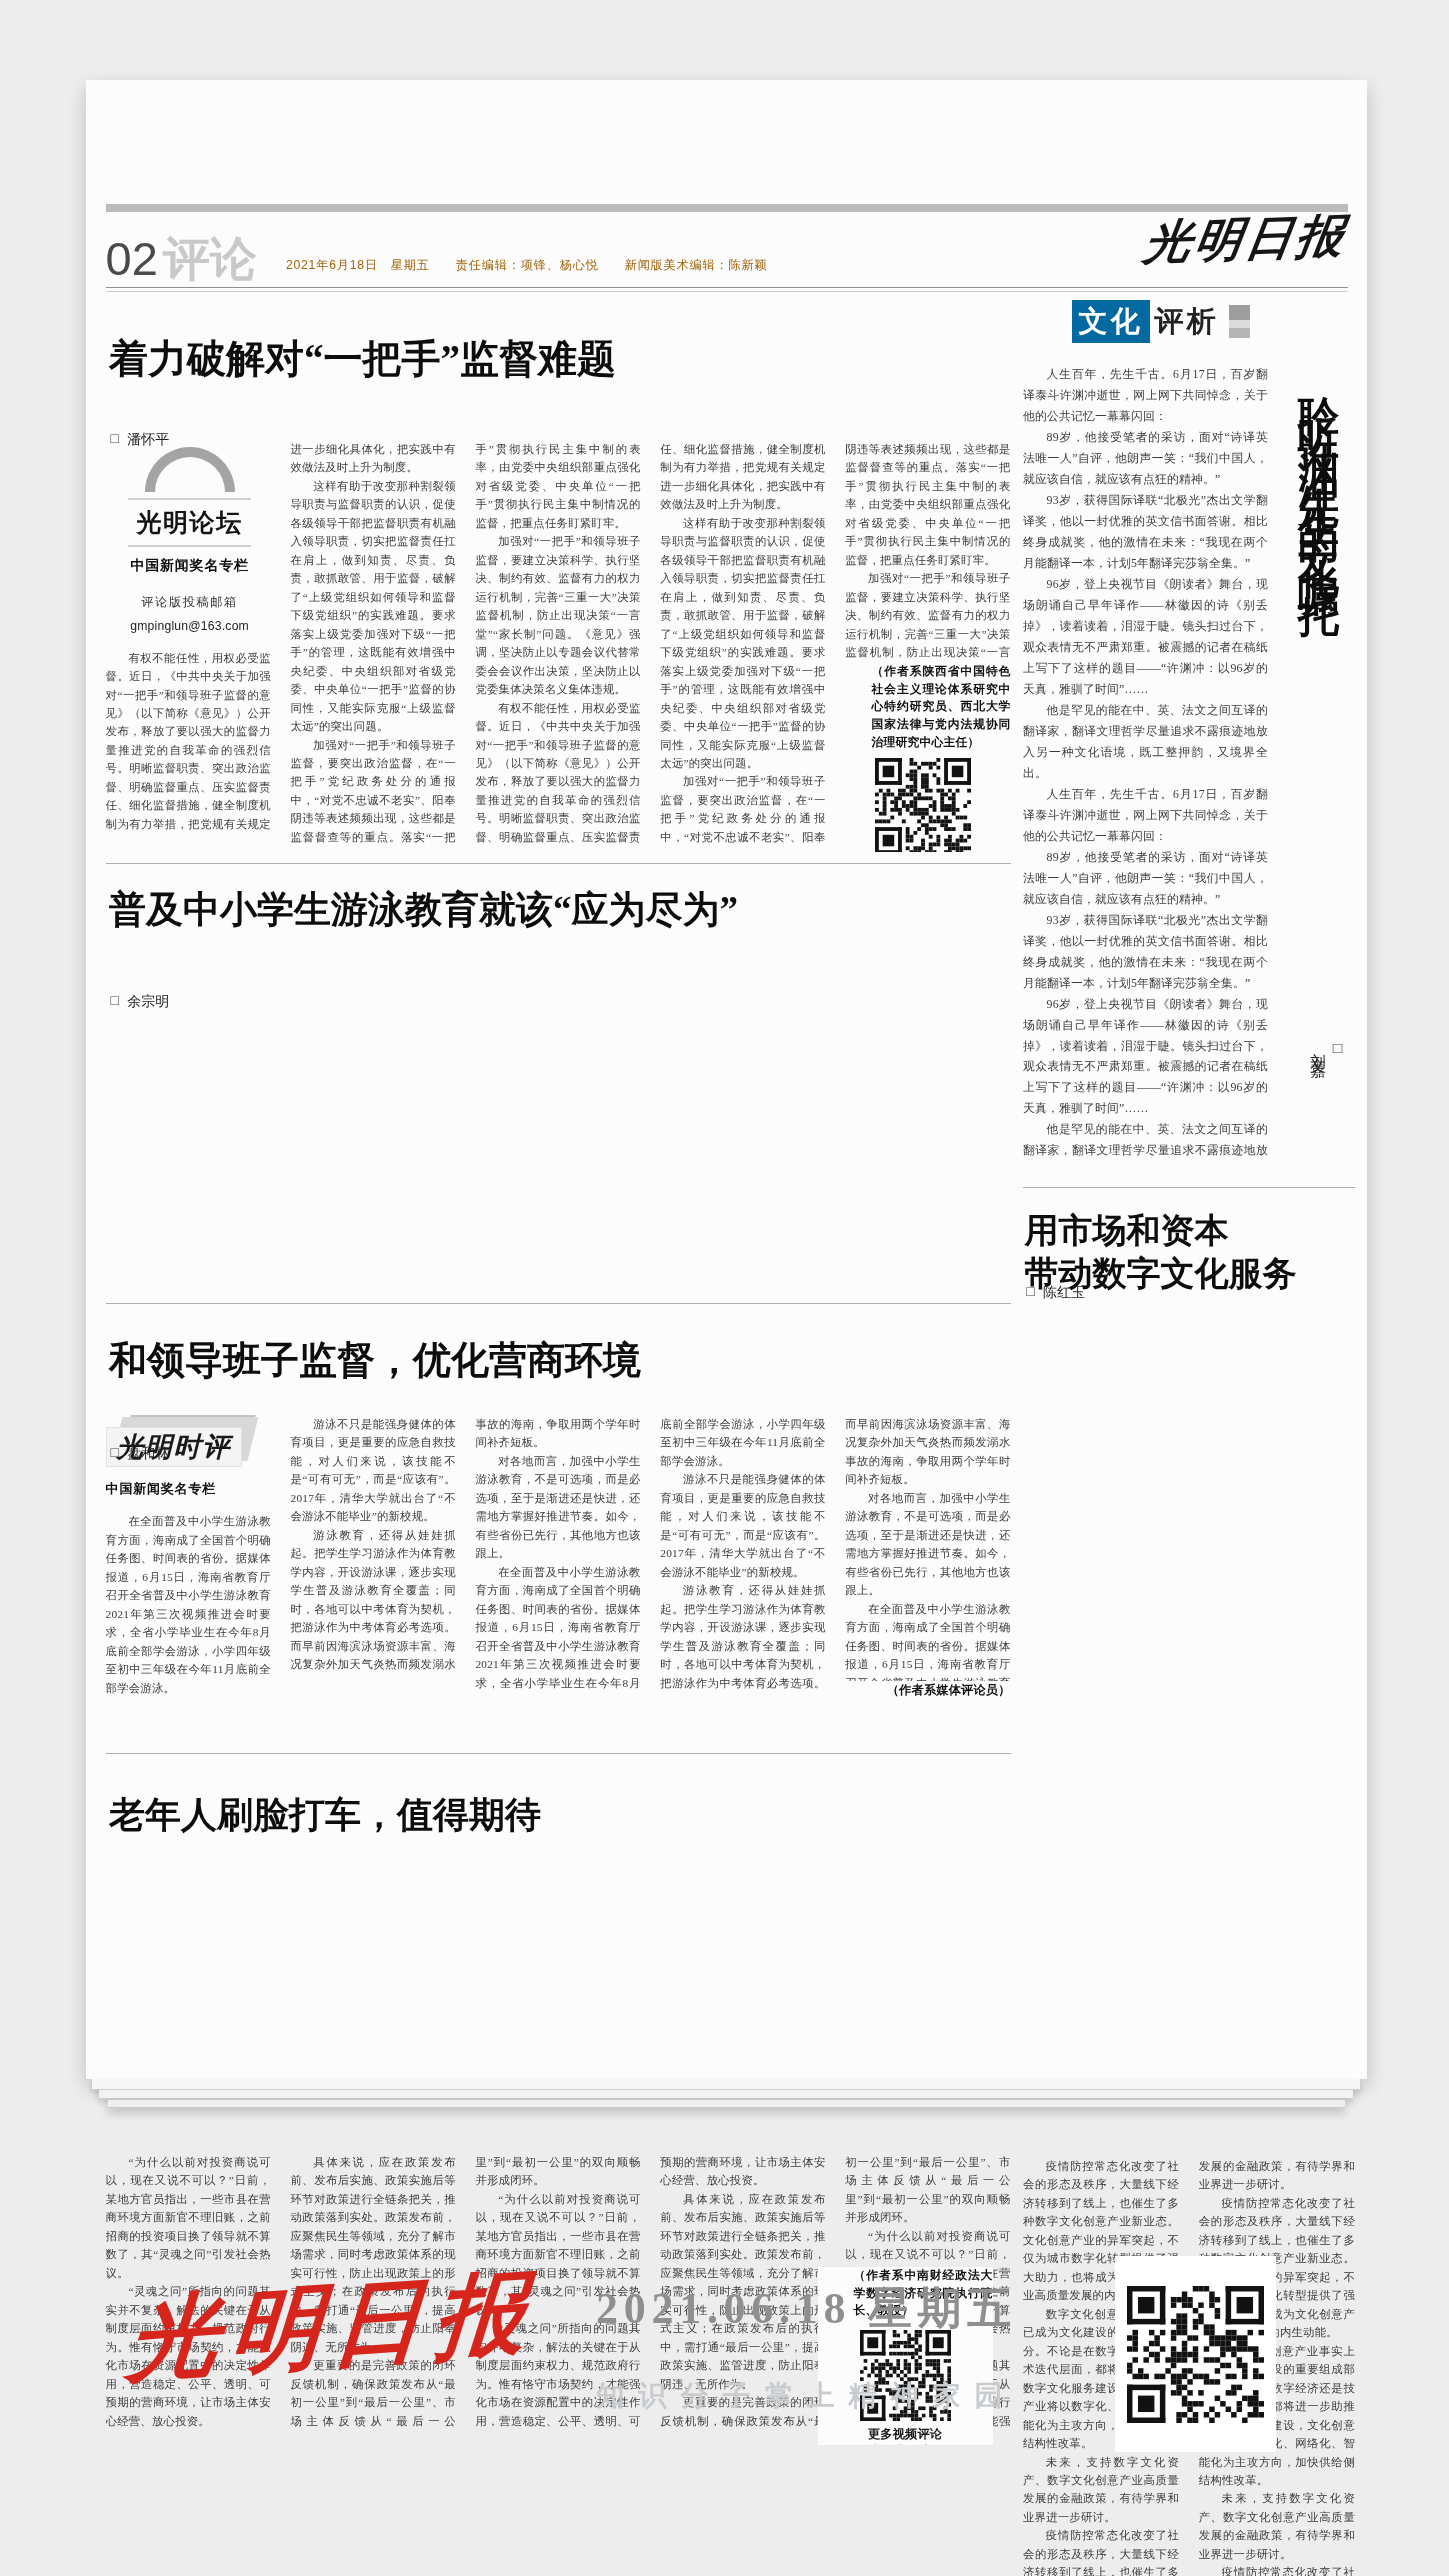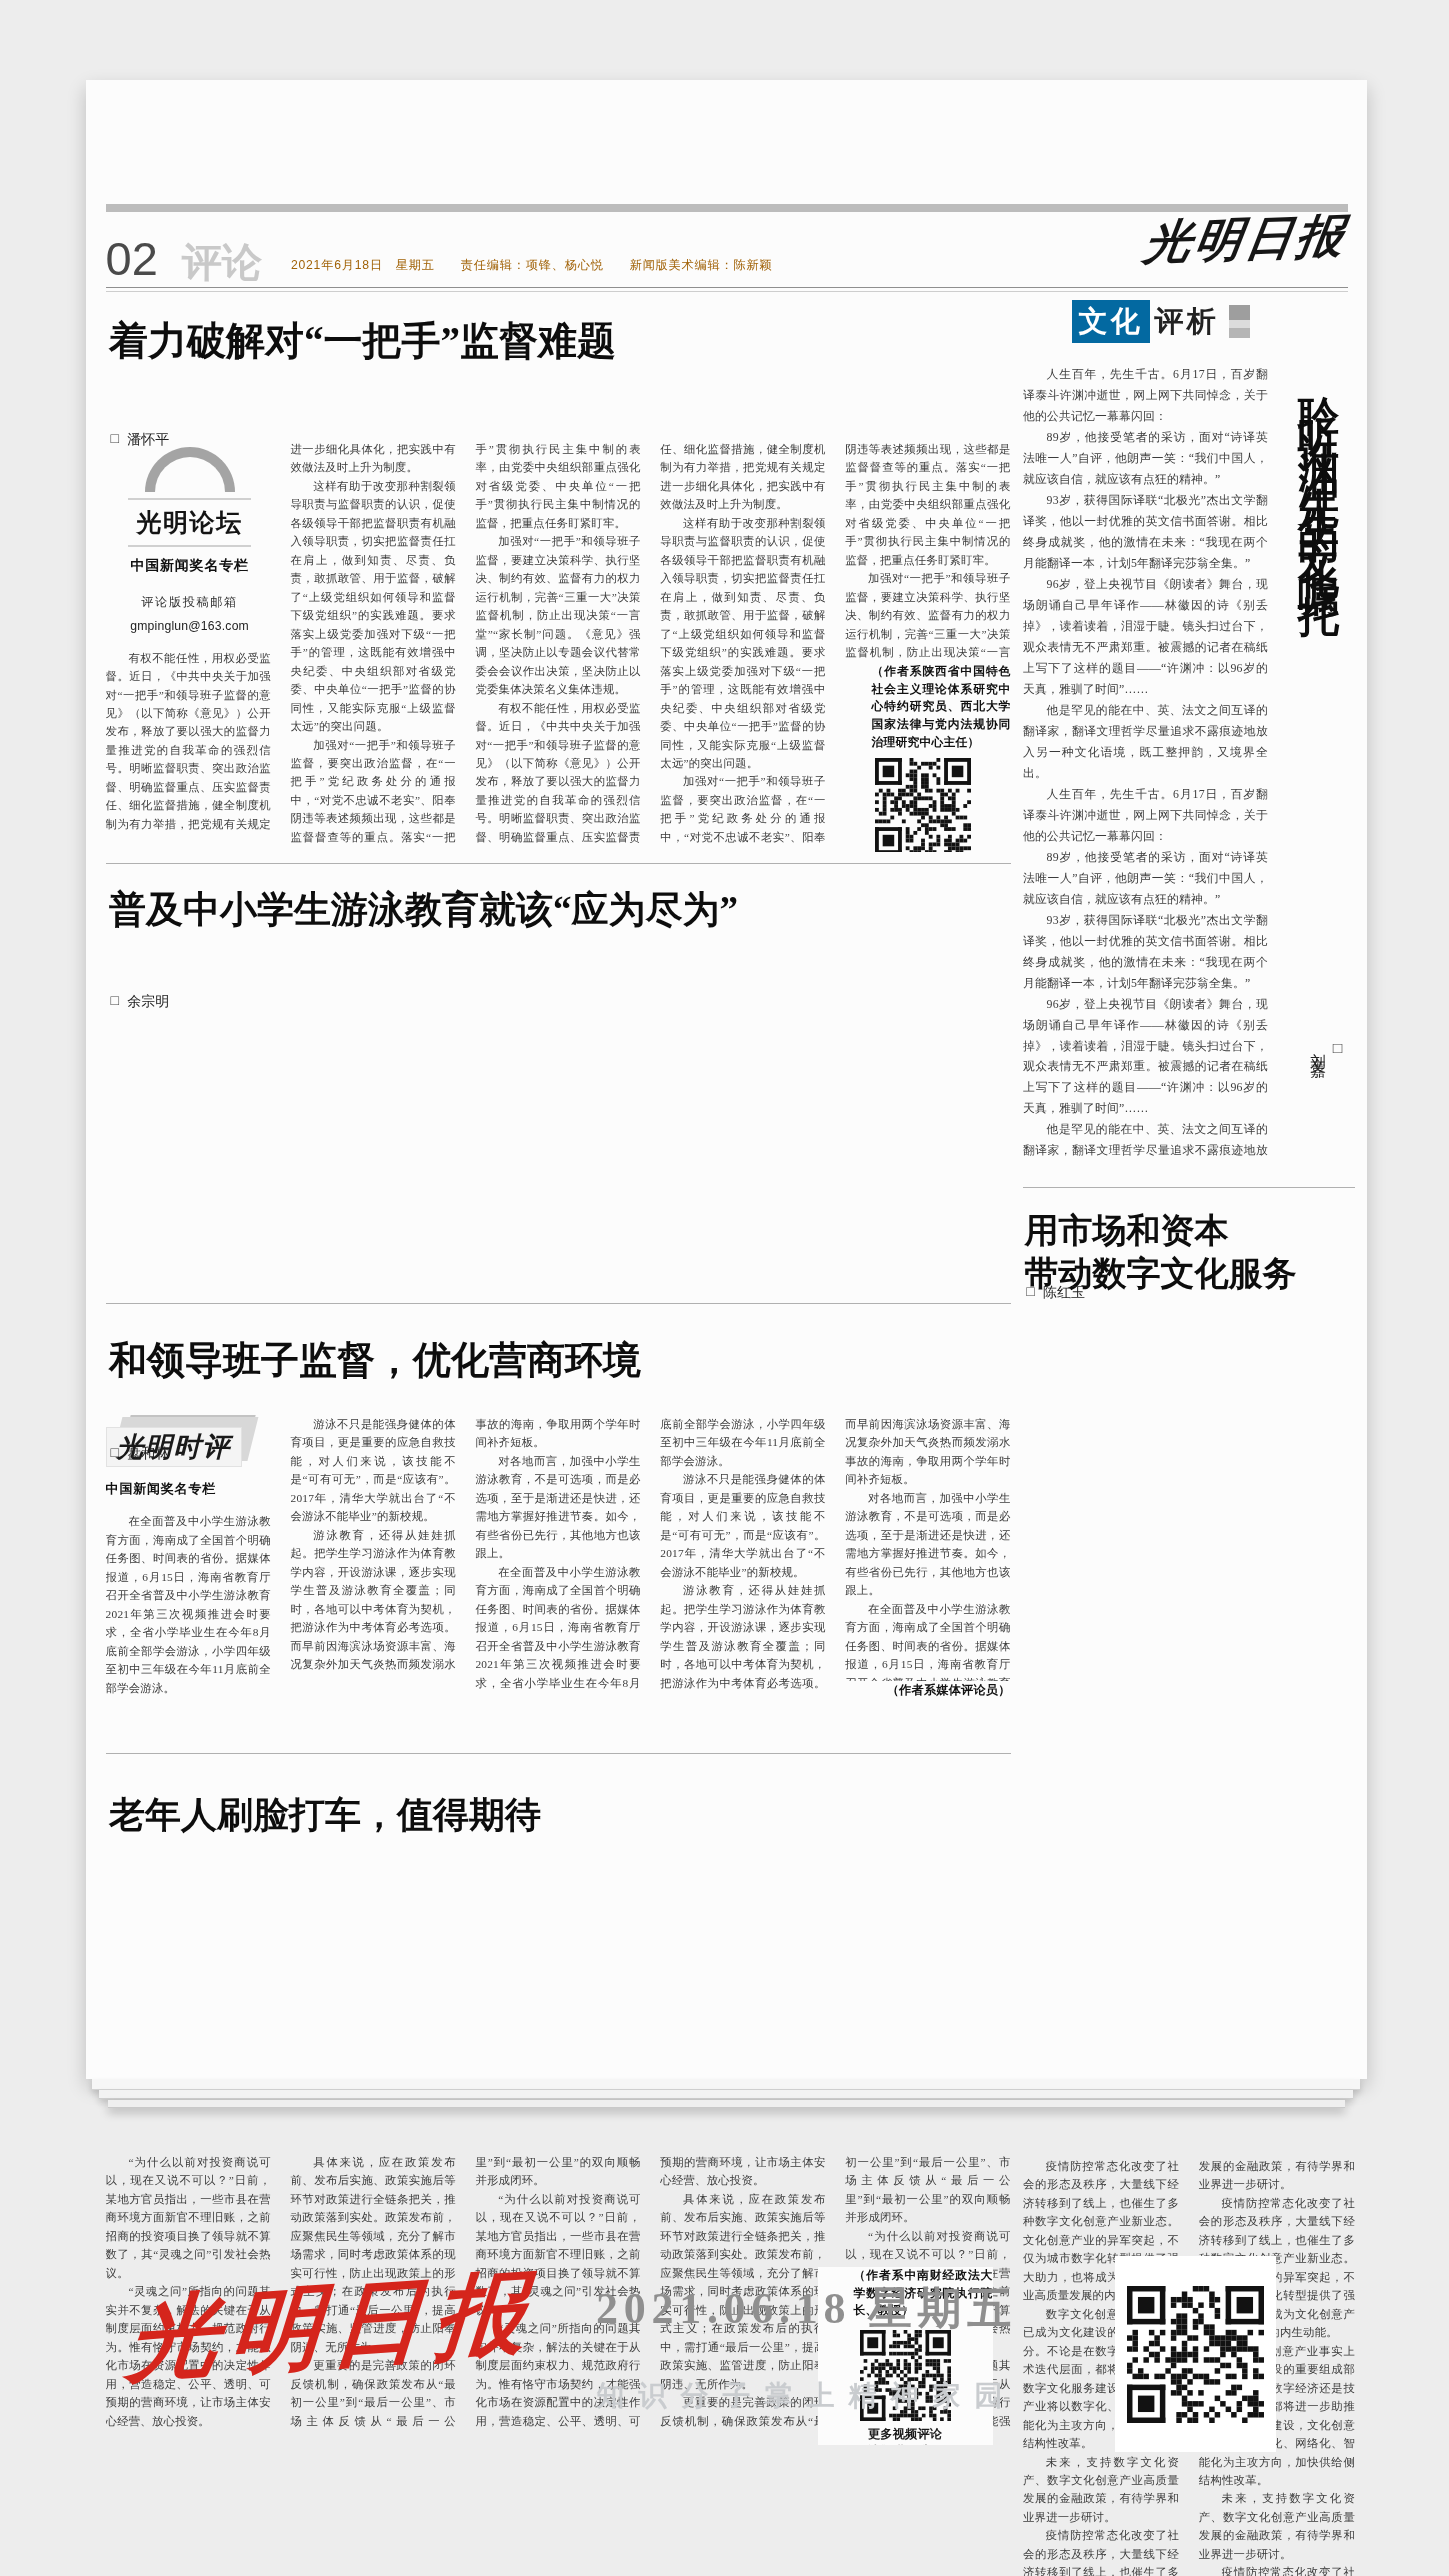--- a/index.html
+++ b/index.html
@@ -7,21 +7,21 @@
   .abs{position:absolute;}
   
   .sheet{position:absolute;left:86px;top:80px;width:1281px;height:1999px;background:#fcfcfc;box-shadow:0 8.2px 18px rgba(0,0,0,.20);}
   .stack1{position:absolute;left:92px;top:2079px;width:1268px;height:9.8px;background:#f6f6f6;border-bottom:1.6px solid #d2d2d2;box-shadow:0 4.1px 6.5px rgba(0,0,0,.15);}
   .stack2{position:absolute;left:99px;top:2090px;width:1254px;height:8.2px;background:#f2f2f2;border-bottom:1.6px solid #cdcdcd;box-shadow:0 4.1px 7.3px rgba(0,0,0,.18);}
   .stack3{position:absolute;left:108px;top:2100px;width:1237px;height:6.5px;background:#efefef;border-bottom:1.6px solid #c9c9c9;box-shadow:0 4.9px 9.8px rgba(0,0,0,.22);}
   
   .band{position:absolute;left:19.6px;top:124px;width:1242px;height:8.2px;background:#bcbcbc;}
   .hrow{position:absolute;left:19.6px;top:137px;width:1242px;height:65px;display:flex;align-items:flex-end;}
   .pagenum{font-family:"Liberation Sans",sans-serif;font-size:47px;line-height:1;color:#4a4a4a;}
-  .section{font-family:"Liberation Sans",sans-serif;font-size:40px;line-height:1;font-weight:700;color:#c9c9c9;margin-left:24px;text-align:center;}
+  .section{font-family:"Liberation Sans",sans-serif;font-size:47px;line-height:1;font-weight:700;color:#c9c9c9;margin-left:5px;text-align:center;}
   .dateline{font-family:"Liberation Sans",sans-serif;font-size:12.2px;color:#a16207;margin-left:29px;padding-bottom:8.2px;letter-spacing:0.8px;}
   .callig{font-family:"Liberation Serif",serif;font-weight:700;font-style:italic;color:#161616;}
   .masthead{position:absolute;right:1.6px;bottom:11.4px;font-size:47px;letter-spacing:3.3px;transform:skewX(-10deg) rotate(-2deg);}
   .hrule{position:absolute;left:19.6px;top:207px;width:1242px;height:3.3px;border-top:1.6px solid #8f8f8f;border-bottom:0.8px solid #cecece;}
   
   .atitle{font-weight:700;color:#0d0d0d;line-height:1.15;}
   .byline{font-size:14px;color:#222;margin-top:28px;}
   .bmark{display:inline-block;transform:translateY(-0.8px);margin-right:8.2px;color:#444;}
   .bodycols{column-gap:19.6px;text-align:justify;font-size:11.4px;line-height:1.62;color:#3b3b3b;letter-spacing:0.2px;overflow:hidden;position:relative;}
   .bodycols p{margin:0;text-indent:2em;}
@@ -65,21 +65,21 @@
   <div class="hrow">
     <span class="pagenum">02</span>
     <span class="section">评论</span>
     <span class="dateline">2021年6月18日　星期五　　责任编辑：项锋、杨心悦　　新闻版美术编辑：陈新颖</span>
     <span class="callig masthead">光明日报</span>
   </div>
   <div class="hrule"></div>
 
   <div class="abs" style="left:19.6px;top:238px;width:905px;height:1745px;">
 
-    <div class="abs atitle" style="left:3.3px;top:1px;width:815px;font-size:39px;">着力破解对“一把手”监督难题</div>
+    <div class="abs atitle" style="left:3.3px;top:19px;width:815px;font-size:39px;">着力破解对“一把手”监督难题</div>
     <div class="abs byline" style="left:4.9px;top:85px;"><span class="bmark">□</span><span>潘怀平</span></div>
     <div class="abs bodycols" style="left:0;top:122px;width:905px;height:412px;column-count:5;">
       <div class="forum">
         <div class="arch"></div>
         <div><span class="forum-title">光明论坛</span></div>
         <div class="forum-sub">中国新闻奖名专栏</div>
         <div class="forum-maillabel">评论版投稿邮箱</div>
         <div class="forum-mail">gmpinglun@163.com</div>
       </div>
       <div class="overlay" style="right:0;bottom:0;width:175px;height:189px;">

